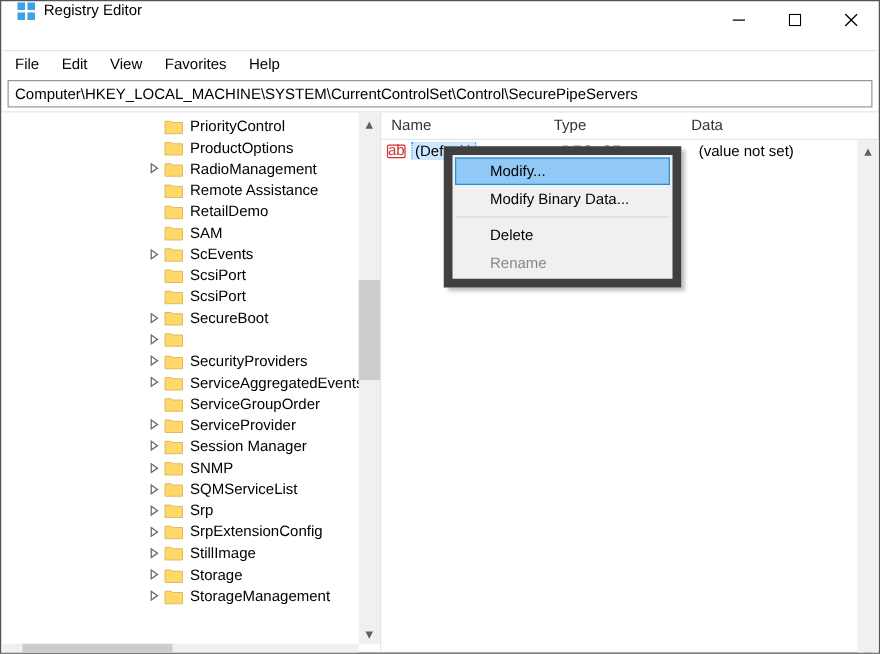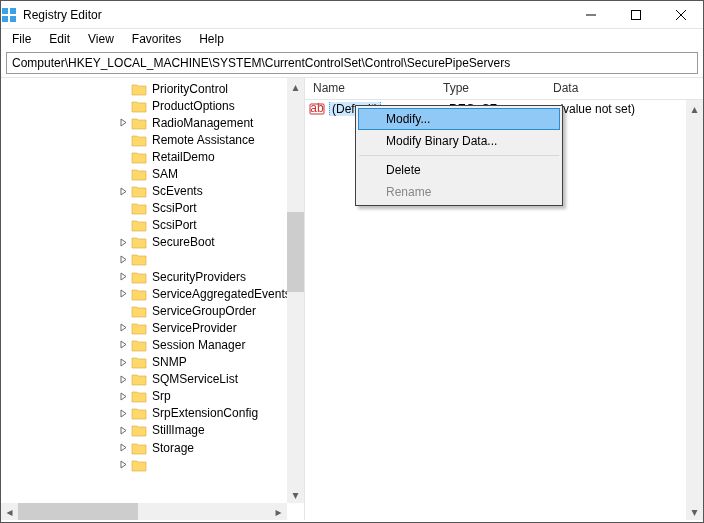--- a/index.html
+++ b/index.html
@@ -1,17 +1,17 @@
 <!DOCTYPE html>
 <html><head>
 <meta charset="utf-8">
 <style>
 * { box-sizing: border-box; margin: 0; padding: 0; font-family: "Segoe UI", Tahoma, sans-serif; font-size: 12px; }
 body { background: #fff; width: 704px; height: 523px; border: 1px solid #555; overflow: hidden; position: relative; }
-.titlebar { height: 28px; display: flex; align-items: center; padding: 0 0 0 0; border-bottom: 1px solid #e5e5e5; }
+.titlebar { height: 40px; display: flex; align-items: flex-start; padding: 0 0 0 12px; border-bottom: 1px solid #e5e5e5; }
 .titlebar .app-icon { width: 16px; height: 16px; margin-right: 6px; }
 .titlebar .title { flex: 1; color: #000; }
 .winbtn { width: 45px; height: 29px; display: flex; align-items: center; justify-content: center; }
 .winbtn svg { display: block; }
 .menubar { height: 20px; display: flex; align-items: center; padding: 0 4px; gap: 4px; }
 .menubar span { padding: 2px 7px; }
 .addressbar { margin: 3px 5px; border: 1px solid #999; padding: 3px 5px; color: #000; }
 .panes { display: flex; height: calc(523px - 30px - 20px - 24px - 6px); border-top: 1px solid #e5e5e5; }
 .tree-pane { width: 304px; border-right: 1px solid #e5e5e5; overflow: hidden; position: relative; }
 .tree-pane .scrollbar-v { position: absolute; right: 0; top: 0; bottom: 17px; width: 17px; background: #f0f0f0; display: flex; flex-direction: column; }
@@ -30,21 +30,21 @@
 .list-pane { flex: 1; position: relative; }
 .list-header { display: flex; height: 22px; border-bottom: 1px solid #e5e5e5; }
 .list-header .col { padding: 3px 8px 0 8px; color: #333; }
 .col-name { width: 130px; }
 .col-type { width: 110px; }
 .col-data { flex: 1; }
 .list-row { display: flex; height: 18px; align-items: center; }
 .list-row .cell { padding: 0 8px; white-space: nowrap; overflow: hidden; }
 .val-icon { width: 16px; height: 16px; margin-left: 4px; margin-right: 4px; }
 .val-name { background: #cce8ff; padding: 0 2px; border: 1px dotted #3399ff; }
-.context-menu { position: absolute; left: 50px; top: 27px; width: 208px; background: #f0f0f0; border: 1px solid #404040; box-shadow: 3px 3px 3px rgba(0,0,0,0.25); padding: 2px; }
+.context-menu { position: absolute; left: 50px; top: 27px; width: 190px; background: #f0f0f0; border: 7px solid #404040; box-shadow: 3px 3px 3px rgba(0,0,0,0.25); padding: 2px; }
 .context-menu .mitem { height: 22px; display: flex; align-items: center; padding: 0 8px 0 28px; }
 .context-menu .mitem.highlight { background: #90c8f6; border: 1px solid #2a8dd4; padding: 0 7px 0 27px; }
 .context-menu .mitem.disabled { color: #888; }
 .context-menu .sep { height: 1px; background: #d7d7d7; margin: 3px 1px; }
 .folder svg { display: block; }
 .list-pane .scrollbar-v { position: absolute; right: 0; top: 22px; bottom: 0; width: 17px; background: #f0f0f0; display: flex; flex-direction: column; }
 </style>
 </head>
 <body>
 
@@ -369,20 +369,21 @@
           <span class="expand">
             <svg width="9" height="9">
               <path d="M2 1 L7 4.5 L2 8 Z" fill="none" stroke="#6a6a6a"></path>
             </svg>
           </span>
           <span class="folder">
             <svg width="16" height="14">
               <path d="M1 3 h5 l1 1 h8 v9 h-14 z" fill="#ffd86b" stroke="#d9a93e" stroke-width="0.6"></path>
             </svg>
           </span>
+          <span class="label">StorageManagement</span>
         </div>
       </div>
     <div class="scrollbar-v">
       <div class="sb-btn">▴</div>
       <div class="sb-track">
           <div class="sb-thumb-v"></div>
         </div>
       <div class="sb-btn">▾</div>
     </div>
     <div class="scrollbar-h">

